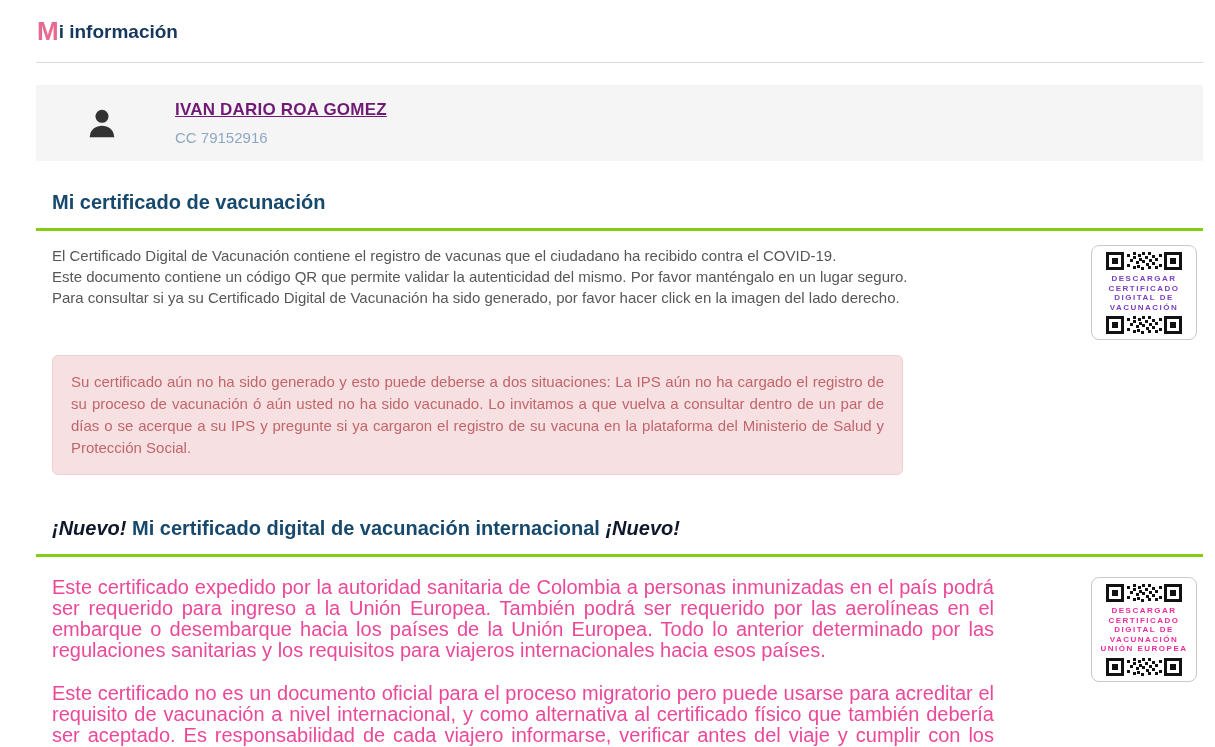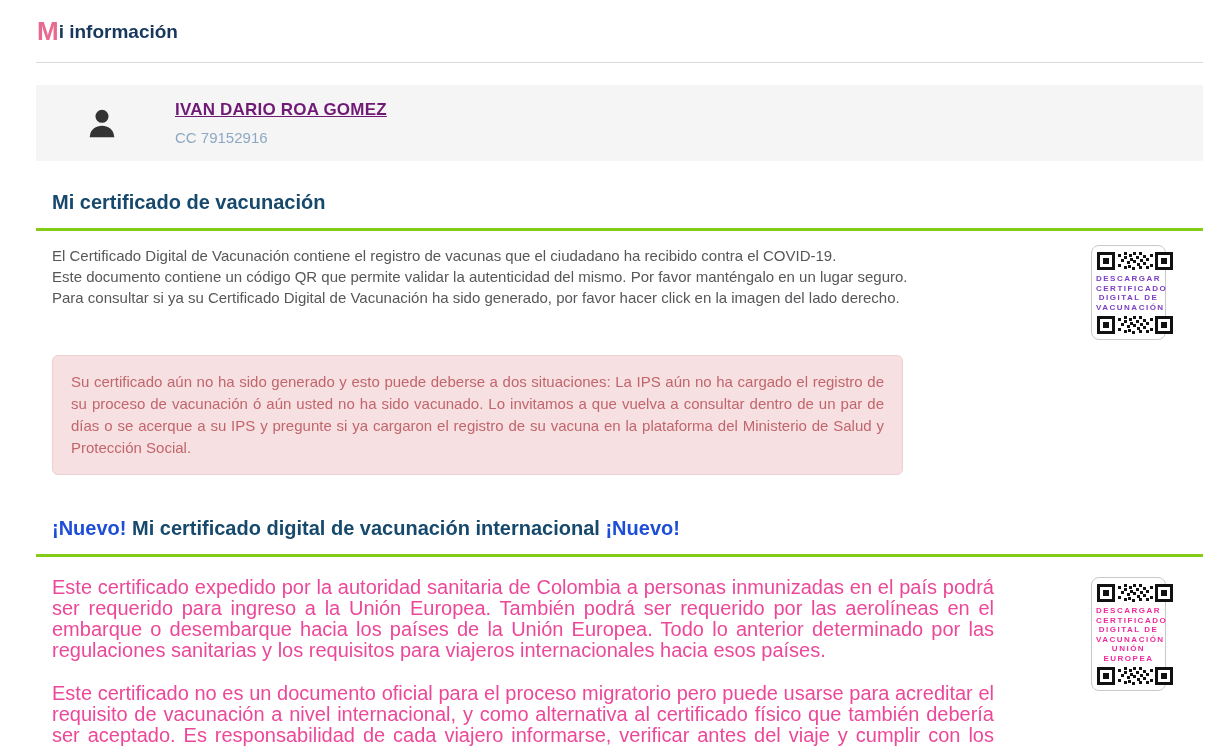--- a/index.html
+++ b/index.html
@@ -31,41 +31,41 @@
   .profile-name{font-size:17px;font-weight:bold;color:#701a75;letter-spacing:.2px;text-decoration:underline;}
   .profile-doc{margin-top:9px;font-size:15px;color:#8ea8c3;}
 
   
   .section-head{
     margin:30px 12px 0 36px;
     padding:0 0 14px 16px;
     border-bottom:3px solid #84cc16;
     font-size:20px;font-weight:bold;color:#17496d;
   }
-  .section-head .new-flag{color:#1d4ed8;}
+  .section-head .new-flag{color:#0f172a;font-style:italic;}
 
   .section-body{display:flex;margin:14px 12px 0 36px;align-items:flex-start;gap:46px;}
   .col-text{width:958px;padding-left:16px;box-sizing:border-box;}
   .body-line{font-size:15px;color:#57575a;line-height:21px;}
   .body-par{font-size:20px;color:#ec4899;line-height:21px;text-align:justify;}
   .par-gap{margin-top:22px;}
   .hint-line{margin-top:17px;font-size:19px;color:#57575a;line-height:21px;text-decoration:underline;}
 
   
   .alert-box{
     margin:15px 12px 0 52px;width:851px;box-sizing:border-box;
     background:#f7e0e1;border:1px solid #edd0d2;border-radius:6px;
     padding:15px 18px;
     font-size:15px;color:#c1666d;line-height:22px;text-align:justify;
   }
 
   
   .qr-col{margin-left:51px;flex:0 0 auto;}
   .qr-badge{
-    width:75px;box-sizing:border-box;background:#ffffff;
+    width:106px;box-sizing:border-box;background:#ffffff;
     border:1px solid #c9c9c9;border-radius:8px;
     padding:6px 4px 5px 4px;text-align:center;cursor:pointer;
   }
   .qr-strip{display:block;margin:0 auto;width:78px;height:18px;}
   .qr-label{margin:4px 0;font-weight:bold;font-size:8px;line-height:9.5px;letter-spacing:1.5px;}
   .qr-label.purple{color:#7d3fc1;}
   .qr-label.pink{color:#ee2b9e;}
   .hidden-defs{position:absolute;width:0;height:0;overflow:hidden;}
 </style>
 </head>

